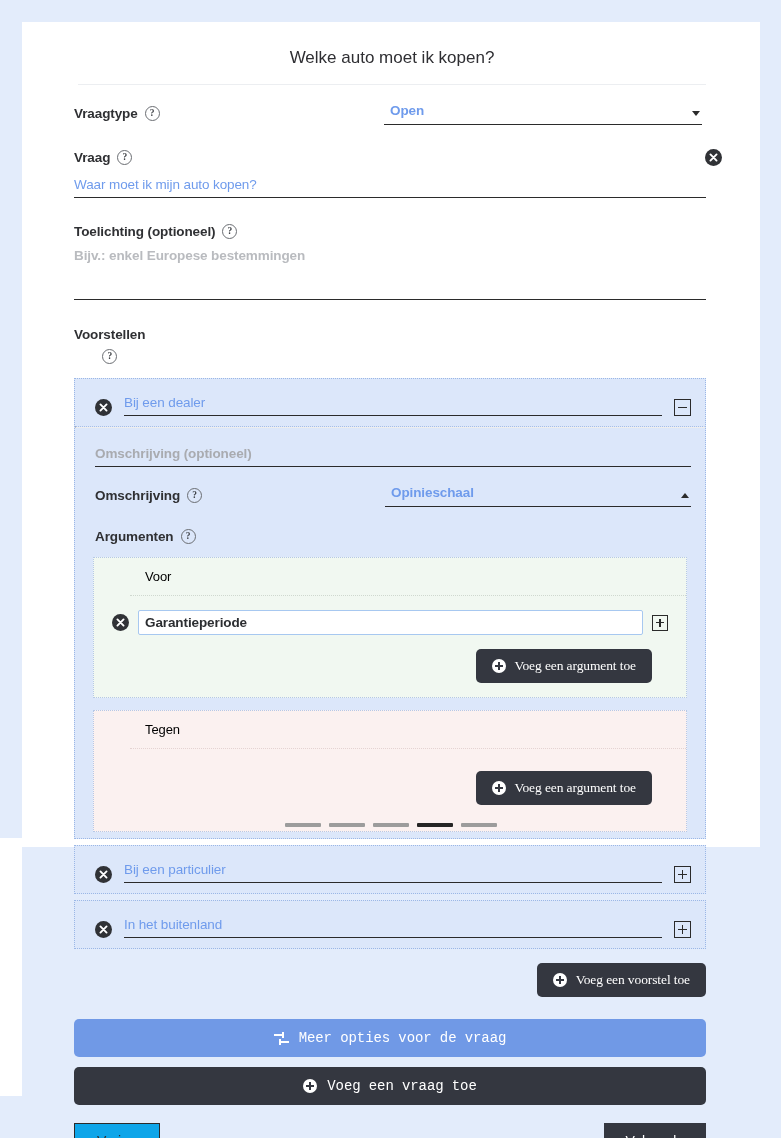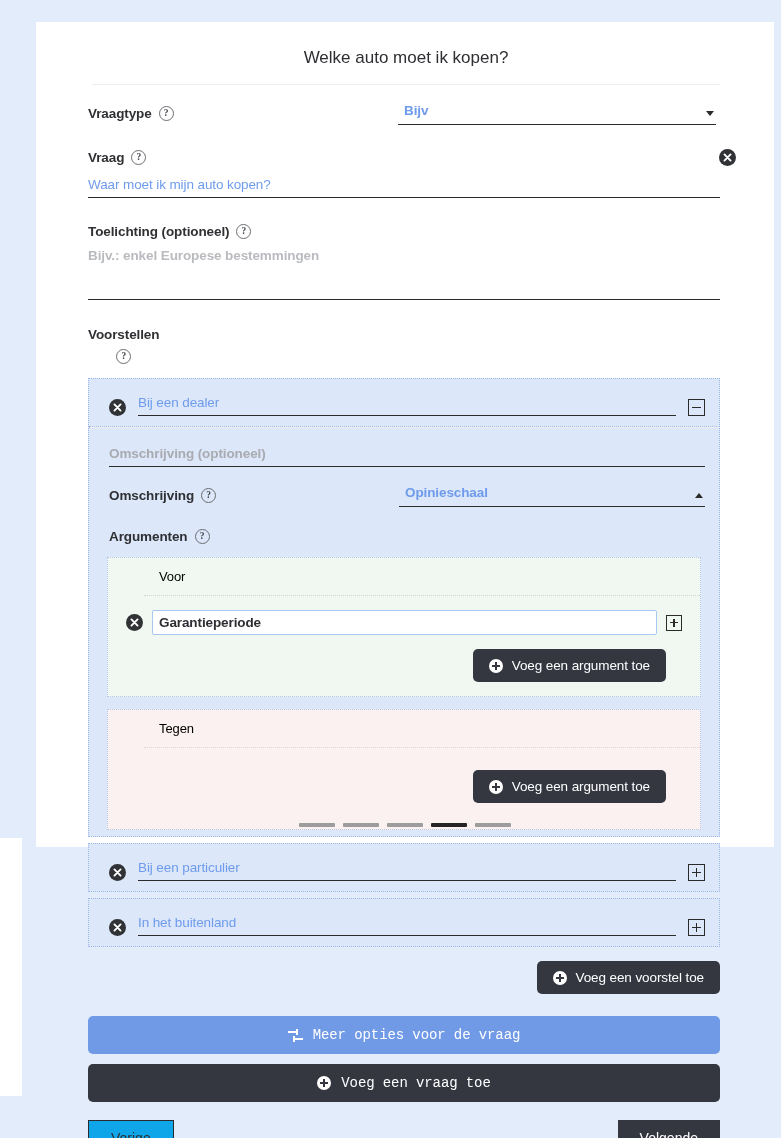--- a/index.html
+++ b/index.html
@@ -9,21 +9,21 @@
     background: #e3ecfb;
     font-family: "Liberation Sans", sans-serif;
     overflow: hidden;
     position: relative;
   }
   
   #left-strip {
     position:absolute; left:0; top:838px; width:22px; height:258px; background:#ffffff;
   }
   #card {
-    position:absolute; left:36px; top:22px; width:738px; height:825px;
+    position:absolute; left:22px; top:22px; width:738px; height:825px;
     background:#ffffff;
   }
   #inner { padding: 20px 38px 0 52px; }
 
   .page-title {
     text-align:center; font-size:17px; color:#2f2f33; font-weight:400;
     padding-bottom:16px; border-bottom:1px solid #eceef1;
     margin: 6px 16px 0 4px;
   }
 
@@ -135,21 +135,21 @@
     font-family:"Liberation Sans", sans-serif; outline:none; letter-spacing:-0.1px;
     height:25px; line-height:13px;
   }
   .boxicon.small { width:16px;height:16px;background:transparent; }
   .arg-actions { display:flex; justify-content:flex-end; margin-top:14px; padding-right:16px;}
   .arg-body.tegen-body { padding-top:22px; padding-bottom:26px; }
   .arg-body.tegen-body .arg-actions { margin-top:0; }
 
   .btn-dark {
     background:#343740; color:#ffffff; border:0; border-radius:5px;
-    font-family:Liberation Sans, sans-serif; font-size:13.5px;
+    font-family:Liberation Serif, serif; font-size:13.5px;
     padding:9px 16px; display:inline-flex; align-items:center; gap:9px;
     cursor:pointer; letter-spacing:-0.1px;
   }
   .plus-circle {
     width:14px;height:14px;border-radius:50%;background:#ffffff;
     display:inline-flex;align-items:center;justify-content:center;flex:0 0 auto;
   }
   .plus-circle .h { position:absolute; width:8px;height:2px;background:#343740; }
   .plus-circle .v { position:absolute; width:2px;height:8px;background:#343740; }
   .plus-circle { position:relative; }
@@ -198,21 +198,21 @@
 
     <div class="page-title">Welke auto moet ik kopen?</div>
 
     
     <div class="vraagtype-row">
       <div class="lbl row-label">
         <span>Vraagtype</span>
         <span class="q-mark">?</span>
       </div>
       <div class="select-wrap">
-        <div class="select-box">Bijv</div>
+        <div class="select-box">Open</div>
         <span class="caret-down"></span>
       </div>
     </div>
 
     
     <div class="vraag-head">
       <div class="row-label">
         <span>Vraag</span>
         <span class="q-mark">?</span>
       </div>

